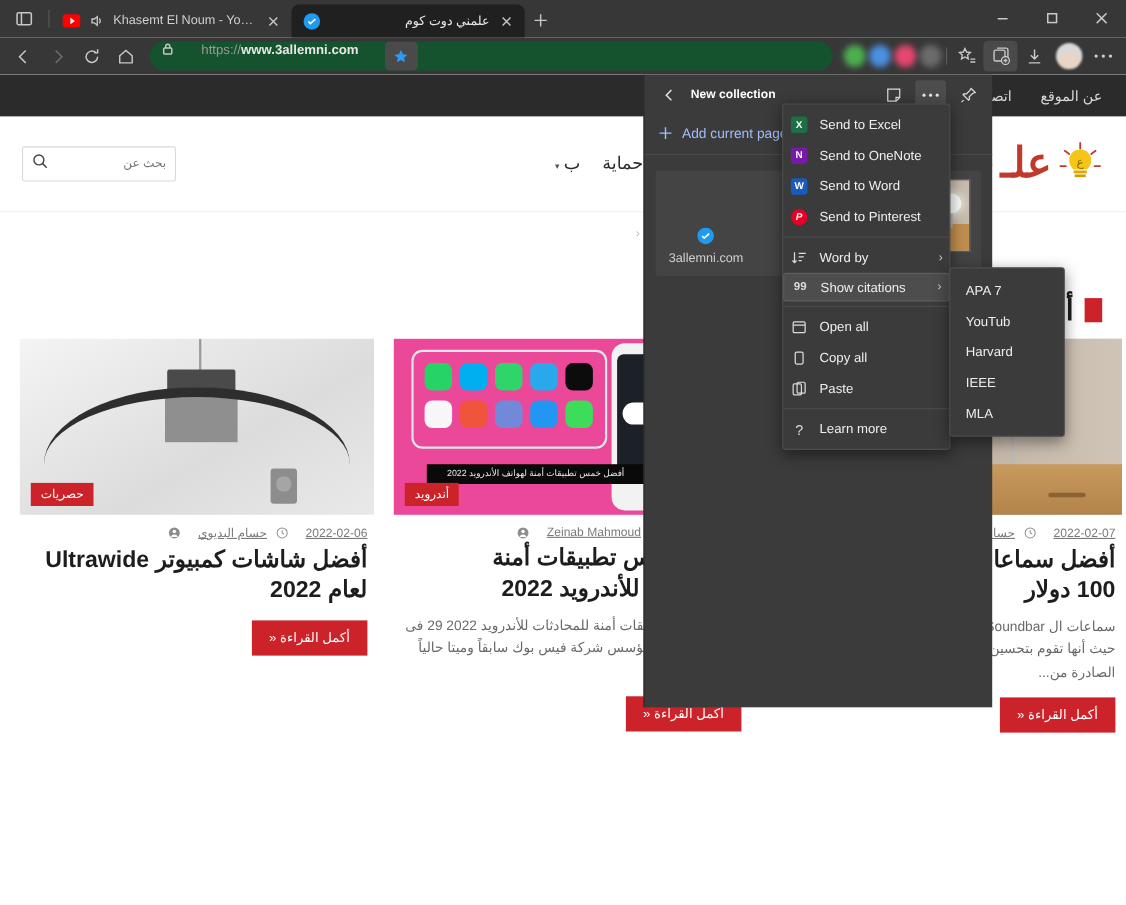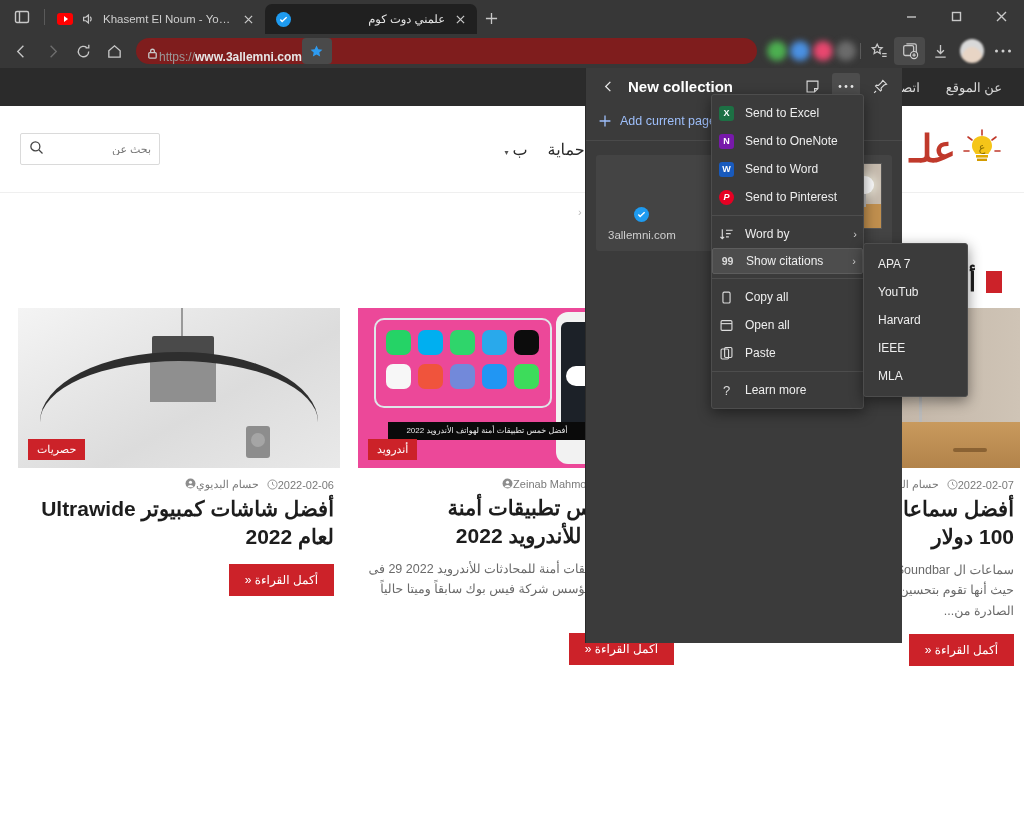--- a/index.html
+++ b/index.html
@@ -42,22 +42,22 @@
   .wctl { position: absolute; top: 0; right: 0; height: 32px; display: flex; }
   .wbtn { width: 45px; height: 32px; display: flex; align-items: center; justify-content: center; }
 
   .toolbar {
     position: absolute; top: 34px; left: 0; width: 1024px; height: 34px;
     background: #373737; display: flex; align-items: center; padding: 0 6px;
   }
   .tbtn { width: 31px; height: 28px; display: flex; align-items: center; justify-content: center; border-radius: 4px; flex:0 0 auto;}
   .tbtn.on { background: #4a4a4a; }
   .omnibox {
-    flex: 1; height: 26px; background: #7f1d1d; border-radius: 13px;
-    display: flex; align-items: flex-end; padding: 0 10px; margin: 0 6px; gap: 0;
+    flex: 1; height: 26px; background: #14532d; border-radius: 13px;
+    display: flex; align-items: flex-start; padding: 0 10px; margin: 0 6px; gap: 24px;
     min-width: 0;
   }
   .url { font-size: 12px; color: #9a9a9a; white-space: nowrap; overflow: hidden; }
   .url b { color: #e6e6e6; font-weight: 700; }
   .tbtn-star { width: 30px; height: 26px; display:flex; align-items:center; justify-content:center; border-radius: 4px; background:#4a4a4a; }
   .ext-dots { display: flex; align-items: center; gap: 3px; padding: 0 4px; }
   .ext-d { width: 20px; height: 20px; border-radius: 50%; filter: blur(3px); }
   .profile-pic { width: 24px; height: 24px; border-radius: 50%;
     background: radial-gradient(circle at 50% 75%, #e8d5c5 0 45%, #d9d9d9 46% 100%); filter: blur(1.2px); }
 
@@ -103,21 +103,21 @@
   .card { width: 322px; flex: 0 0 auto; }
   .thumb { position: relative; width: 322px; height: 160px; overflow: hidden; background: #eee; }
   .badge {
     position: absolute; bottom: 8px; right: auto; left: 10px;
     background: #cc2229; color: #fff; font-size: 11px; padding: 4px 9px; direction: rtl;
   }
   .meta {
     display: flex; flex-direction: row-reverse; align-items: center; gap: 8px;
     font-size: 11px; color: #7a7a7a; direction: rtl; padding: 10px 6px 0 6px; justify-content: flex-start;
   }
-  .meta .mi { display: flex; flex-direction: row-reverse; align-items: flex-start; gap: 0; }
+  .meta .mi { display: flex; flex-direction: row-reverse; align-items: center; gap: 16px; text-decoration: underline; }
   .card h3 {
     font-size: 21px; line-height: 1.35; color: #1d1d1d; direction: rtl;
     text-align: right; padding: 4px 6px 0 6px; font-weight: 700;
   }
   .card p {
     font-size: 12.5px; line-height: 1.65; color: #6a6a6a; direction: rtl;
     text-align: right; padding: 8px 6px 0 6px;
   }
   .readmore {
     display: inline-block; background: #cc2229; color: #fff; font-size: 12px;
@@ -156,21 +156,21 @@
   .th-lamp .dresser { position:absolute; left:0; bottom:0; width:322px; height:46px; background:linear-gradient(180deg,#c99a5d,#b2834a); }
   .th-lamp .dh { position:absolute; bottom:16px; width:34px; height:4px; background:#8a6233; border-radius:2px; }
 
   
   .collections {
     position: absolute; top: 68px; left: 585px; width: 317px; height: 575px;
     background: #3b3b3b; border-left: 1px solid #2a2a2a; color: #eaeaea;
     font-size: 12.5px;
   }
   .coll-head { display: flex; align-items: center; height: 36px; padding: 0 8px; gap: 6px; }
-  .coll-title { font-size: 15px; font-weight: 700; flex: 1; color: #fff; }
+  .coll-title { font-size: 11px; font-weight: 700; flex: 1; color: #fff; }
   .ch-btn { width: 28px; height: 26px; display:flex; align-items:center; justify-content:center; border-radius:3px; }
   .ch-btn.on { background: #4d4d4d; }
   .coll-add { display:flex; align-items:center; gap:8px; height: 34px; padding: 0 12px; color:#9ebffb; font-size:12.5px; }
   .coll-sep { height:1px; background:#4a4a4a; margin: 2px 0 0 0; }
   .coll-item { margin: 14px 10px; background: #444444; border-radius: 3px; height: 96px; position: relative; padding: 12px; }
   .coll-item-title { direction: rtl; text-align: right; font-size: 12.5px; color: #f0f0f0; }
   .coll-item-src { position: absolute; left: 12px; bottom: 10px; display:flex; align-items:center; gap: 7px; font-size: 11.5px; color:#cfcfcf;flex-direction:column; }
   .coll-item-fav { width: 15px; height: 15px; border-radius:50%; background:#1e9bf0; display:flex;align-items:center;justify-content:center;}
   .coll-thumb { position:absolute; right: 10px; top: 8px; width: 36px; height: 66px; overflow:hidden; background:#b7a99a; border:1px solid #555; }
   .coll-chev { position:absolute; left: -8px; top: 138px; color:#bbb; font-size: 11px; }
@@ -631,33 +631,33 @@
       </span>
       <span class="mi-label">Show citations</span>
       <span class="mi-arrow">›</span>
     </div>
 
     <div class="mi-sep"></div>
 
     <div class="mi-row">
       <span class="mi-ico">
         <svg width="15" height="15" viewBox="0 0 16 16">
-            <rect x="4.2" y="2.2" width="7.6" height="11.6" rx="1.4" stroke="#dcdcdc" fill="none" stroke-width="1.2"></rect>
-          </svg>
-      </span>
-      <span class="mi-label">Copy all</span>
-    </div>
-    <div class="mi-row">
-      <span class="mi-ico">
-        <svg width="15" height="15" viewBox="0 0 16 16">
             <rect x="2.2" y="2.8" width="11.6" height="10.4" rx="1.2" stroke="#dcdcdc" fill="none" stroke-width="1.2"></rect>
             <line x1="2.2" y1="6" x2="13.8" y2="6" stroke="#dcdcdc" stroke-width="1.2"></line>
           </svg>
       </span>
       <span class="mi-label">Open all</span>
+    </div>
+    <div class="mi-row">
+      <span class="mi-ico">
+        <svg width="15" height="15" viewBox="0 0 16 16">
+            <rect x="4.2" y="2.2" width="7.6" height="11.6" rx="1.4" stroke="#dcdcdc" fill="none" stroke-width="1.2"></rect>
+          </svg>
+      </span>
+      <span class="mi-label">Copy all</span>
     </div>
     <div class="mi-row">
       <span class="mi-ico">
         <svg width="15" height="15" viewBox="0 0 16 16">
             <rect x="2.2" y="3.2" width="8" height="10.6" rx="1.2" stroke="#dcdcdc" fill="none" stroke-width="1.2"></rect>
             <rect x="6" y="1.6" width="7.8" height="10.6" rx="1.2" stroke="#dcdcdc" fill="none" stroke-width="1.2"></rect>
           </svg>
       </span>
       <span class="mi-label">Paste</span>
     </div>

